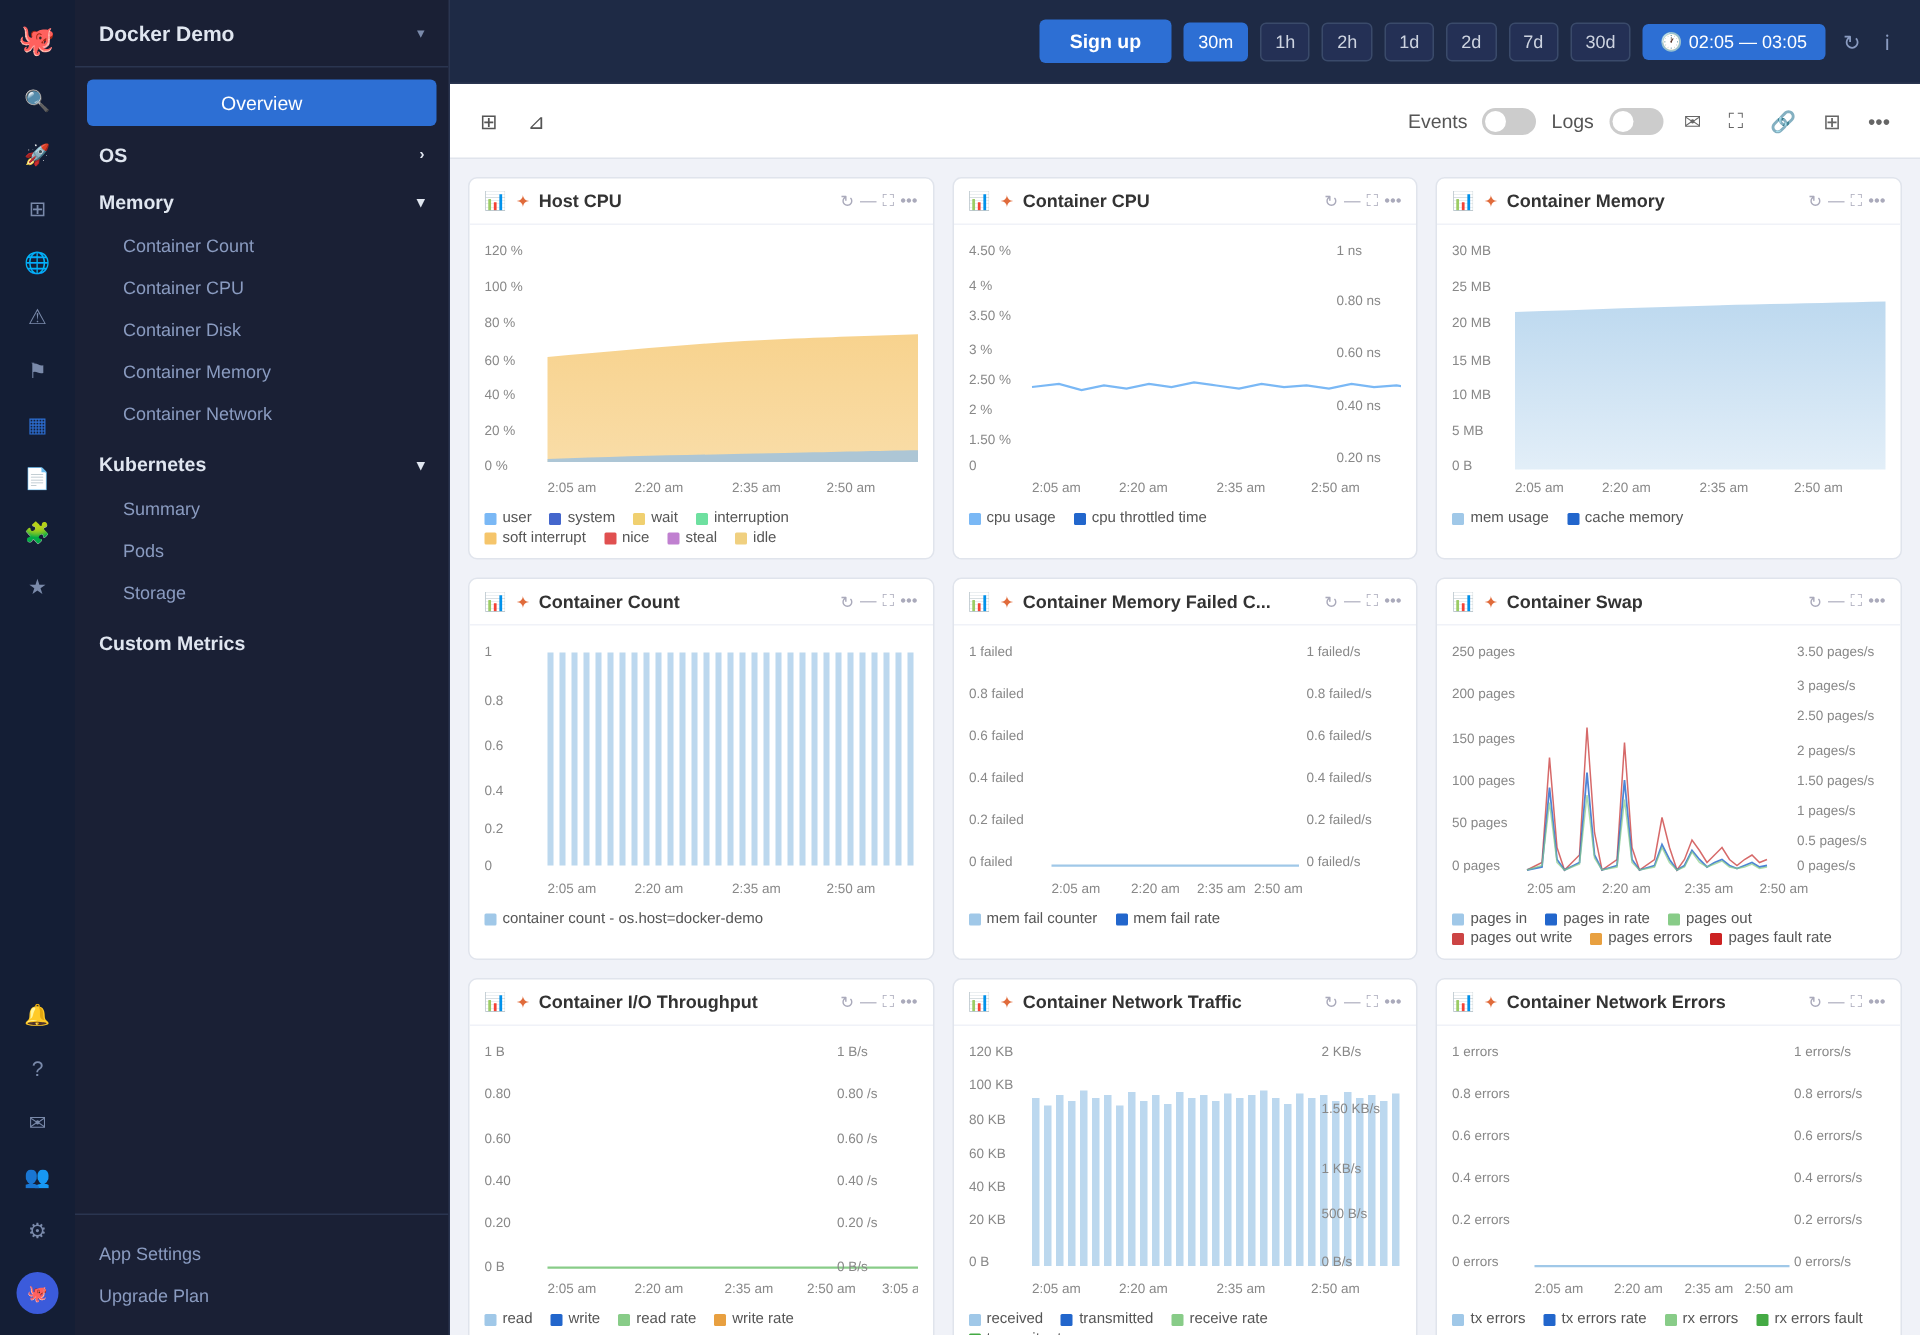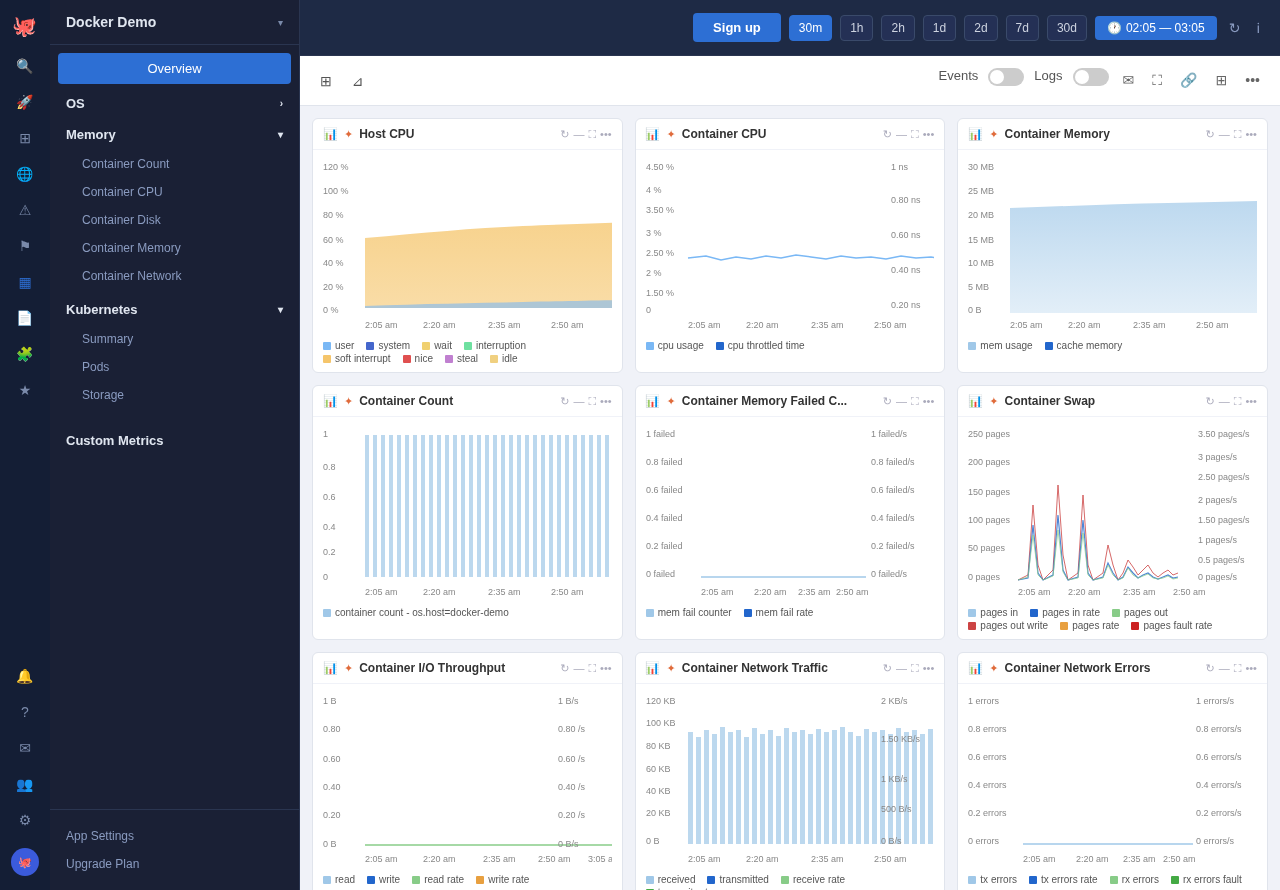--- a/index.html
+++ b/index.html
@@ -27,21 +27,21 @@
     .topbar { height: 56px; background: #1e2a45; display: flex; align-items: center; padding: 0 16px; border-bottom: 1px solid #2a3550; gap: 8px; flex-shrink: 0; }
     .topbar-right { margin-left: auto; display: flex; align-items: center; gap: 8px; padding-left: 41px; }
     .btn-signup { background: #2d6fd4; color: white; border: none; padding: 7px 20px; border-radius: 4px; cursor: pointer; font-size: 13px; font-weight: 600; }
     .time-btn { background: #243055; border: 1px solid #3a4a6a; color: #cdd3e0; padding: 5px 9px; border-radius: 4px; cursor: pointer; font-size: 12px; }
     .time-btn.active { background: #2d6fd4; border-color: #2d6fd4; color: #ffffff; }
     .time-range-btn { background: #2d6fd4; color: white; border: none; padding: 5px 12px; border-radius: 4px; cursor: pointer; font-size: 12px; display: flex; align-items: center; gap: 4px; }
     .icon-btn { background: transparent; border: none; color: #8a9bc0; cursor: pointer; font-size: 14px; padding: 4px; }
 
     
     .toolbar { height: 50px; background: white; display: flex; align-items: center; padding: 0 16px; border-bottom: 1px solid #e0e4ec; gap: 12px; flex-shrink: 0; }
-    .toolbar-right { margin-left: auto; display: flex; align-items: flex-start; gap: 10px; color: #555; font-size: 13px; }
+    .toolbar-right { margin-left: auto; display: flex; align-items: center; gap: 10px; color: #555; font-size: 13px; }
     .toggle-switch { width: 36px; height: 18px; background: #ccc; border-radius: 9px; position: relative; cursor: pointer; display: inline-block; }
     .toggle-switch.off { background: #ccc; }
     .toggle-switch::after { content: ''; width: 14px; height: 14px; background: white; border-radius: 50%; position: absolute; top: 2px; left: 2px; }
     .toolbar-icon-btn { background: transparent; border: none; color: #666; cursor: pointer; font-size: 14px; padding: 4px; }
 
     
     .content { flex: 1; overflow-y: auto; background: #f0f2f8; padding: 12px; }
     .charts-grid { display: grid; grid-template-columns: repeat(3, 1fr); gap: 12px; }
 
     
@@ -110,21 +110,21 @@
 
     <div class="nav-item section-header" style="padding:8px 16px; margin-top:4px;">
       <span>Kubernetes</span>
       <span class="nav-chevron">▾</span>
     </div>
 
     <div class="nav-sub-item">Summary</div>
     <div class="nav-sub-item">Pods</div>
     <div class="nav-sub-item">Storage</div>
 
-    <div class="nav-item section-header" style="padding:8px 16px; margin-top:16px;">
+    <div class="nav-item section-header" style="padding:8px 16px; margin-top:4px;">
       <span>Custom Metrics</span>
     </div>
   </div>
 
   <div class="sidebar-bottom">
     <div class="sidebar-bottom-item">
       <span>App Settings</span>
     </div>
     <div class="sidebar-bottom-item">
       <span>Upgrade Plan</span>
@@ -510,21 +510,21 @@
             <div class="legend-item">
                 <div class="legend-dot" style="background:#88cc88;"></div>
                 <span>pages out</span>
               </div>
             <div class="legend-item">
                 <div class="legend-dot" style="background:#cc4444;"></div>
                 <span>pages out write</span>
               </div>
             <div class="legend-item">
                 <div class="legend-dot" style="background:#e8a040;"></div>
-                <span>pages rate</span>
+                <span>pages errors</span>
               </div>
             <div class="legend-item">
                 <div class="legend-dot" style="background:#cc2222;"></div>
                 <span>pages fault rate</span>
               </div>
           </div>
         </div>
       </div>
 
       <div class="chart-card">

